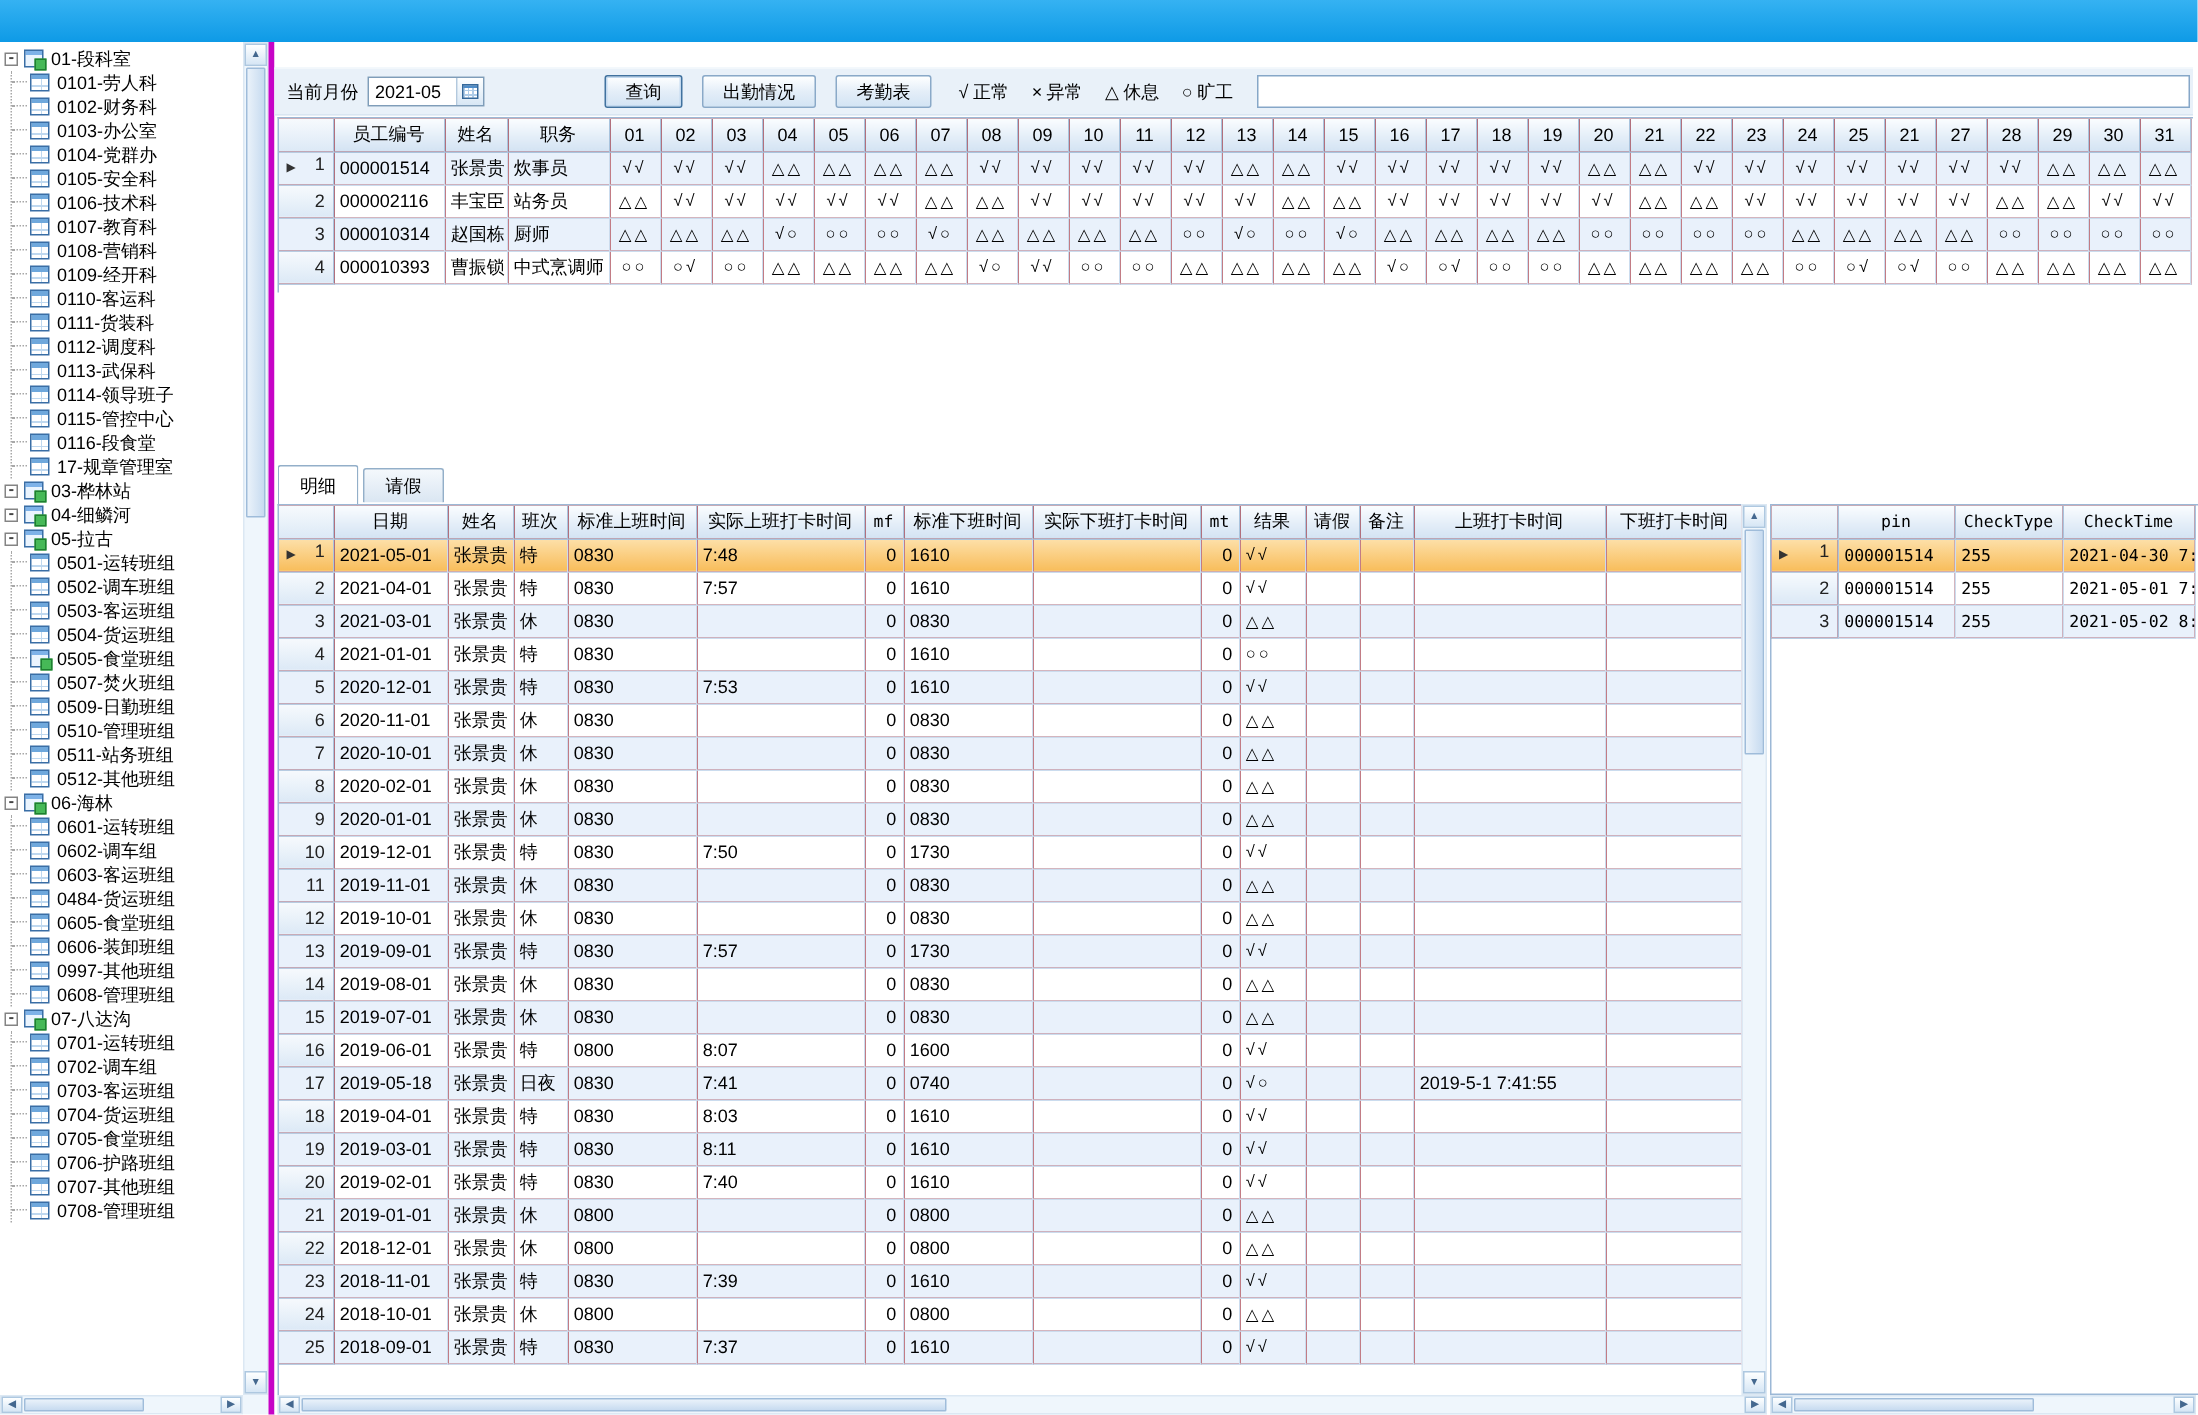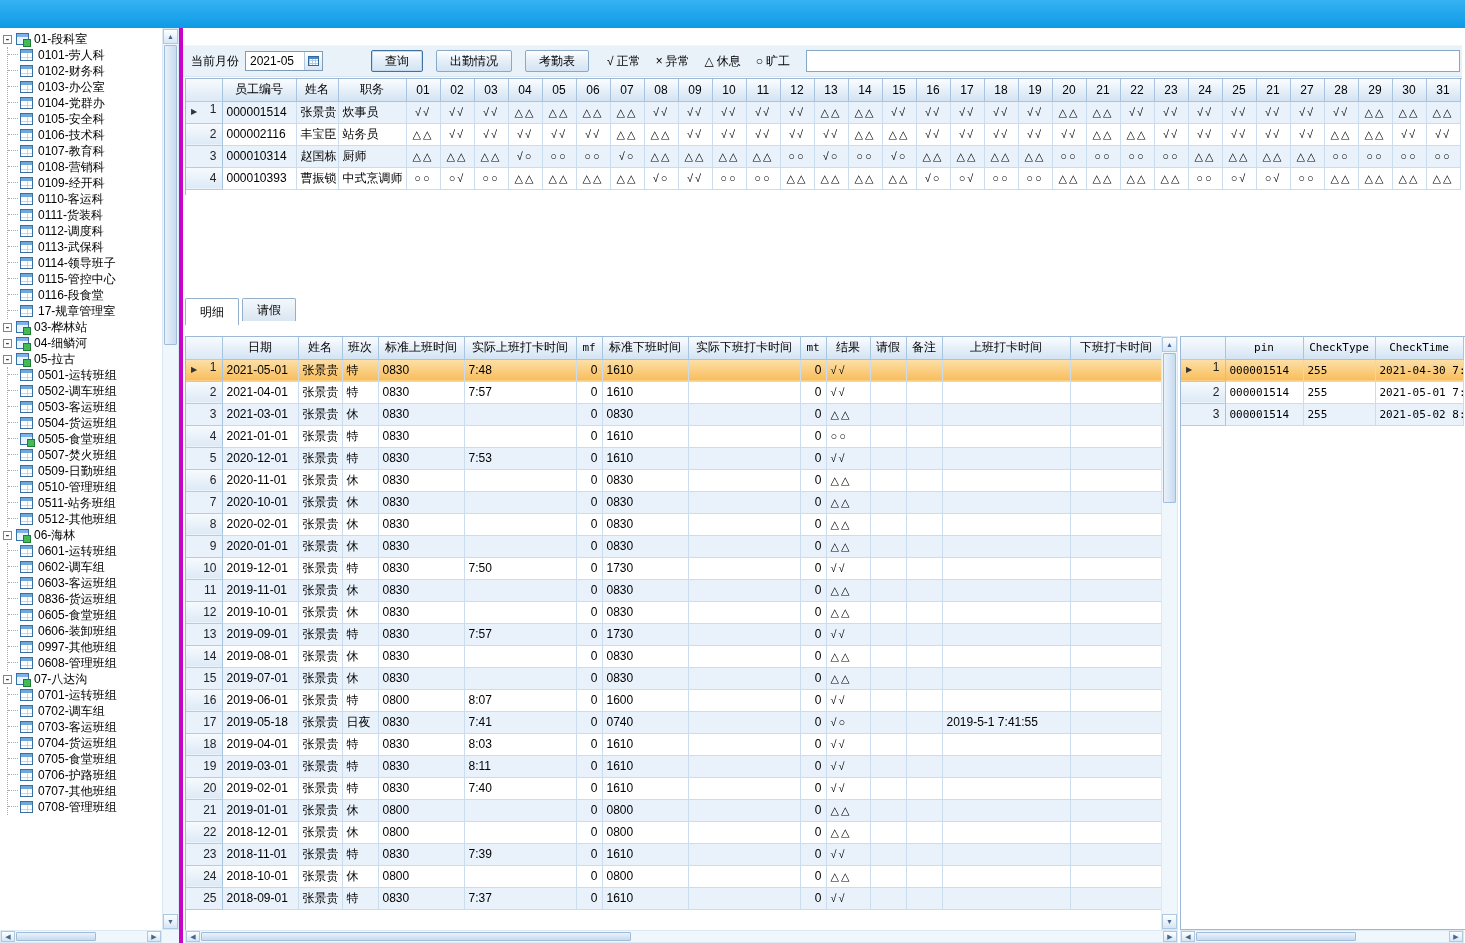--- a/index.html
+++ b/index.html
@@ -10,40 +10,40 @@
 .splitter{position:absolute;left:179px;top:28px;width:4px;bottom:0;background:#C603C6}
 .main{position:absolute;left:183px;top:28px;right:0;bottom:0;background:#fff}
 .toolbar{position:absolute;top:17px;left:0;right:3px;height:32px;background:#E9F1F9;display:flex;align-items:center;border-top:1px solid #F2F7FB;border-bottom:1px solid #D9E6F2}
 .lbl{margin-left:8px}
 .date-editor{margin-left:6px;display:flex;width:78px;height:20px;border:1px solid #7F9DB9;background:#fff;align-items:center}
 .date-editor .val{flex:1;padding:0 4px}
 .date-btn{width:18px;height:18px;border-left:1px solid #B3C9DE;background:linear-gradient(#FEFFFF,#D8E7F5);display:flex;align-items:center;justify-content:center}
 .cal-icon{width:11px;height:10px;border:1px solid #34689A;background:linear-gradient(#4E8CC8 0 2px,rgba(0,0,0,0) 2px),repeating-linear-gradient(to right,#AECCE8 0 1px,rgba(0,0,0,0) 1px 3px),repeating-linear-gradient(to bottom,#AECCE8 0 1px,rgba(0,0,0,0) 1px 3px),#fff}
 .btn{height:22px;padding:0 13px;background:linear-gradient(#FEFFFF,#E4EEF8 50%,#D3E4F4);border:1px solid #8AA9C8;border-radius:2px;font-size:12px;font-family:inherit;cursor:default}
 .btn.primary{border-color:#41729F;box-shadow:inset 0 0 0 1px #C3D9EF}
-.btn.b1{margin-left:48px}.btn.b2{margin-left:13px}.btn.b3{margin-left:13px}
+.btn.b1{margin-left:80px}.btn.b2{margin-left:13px}.btn.b3{margin-left:13px}
 .legend{display:flex;margin-left:18px;gap:15px}
 .leg{display:inline-flex;gap:3px;align-items:center}
 .leg .s{font-style:italic}
 .search{flex:1;margin-left:16px;margin-right:2px;height:22px;border:1px solid #86A7C8;padding:0 4px;font-family:inherit;font-size:12px;background:#fff}
 #att-grid{position:absolute;top:50px;left:2px;width:1277px;height:117px;overflow:hidden;border-top:1px solid #9CB8D6;border-left:1px solid #9CB8D6}
 table.grid{border-collapse:collapse;table-layout:fixed;background:#b91c1c}
 .grid th{background:linear-gradient(#FBFDFF,#E4EEF8 55%,#D3E3F3);border-right:1px solid #A9C4DE;border-bottom:1px solid #A9C4DE;font-weight:normal;height:22px;padding:0 2px;text-align:center;overflow:hidden;white-space:nowrap}
 .grid td{border-right:1px solid #CBDCEE;border-bottom:1px solid #CBDCEE;height:22px;padding:0 4px;overflow:hidden;white-space:nowrap;background:#fff}
 .grid tr.odd td{background:#E9F1FB}
 .grid tr.sel td{background:linear-gradient(#FDE0A9,#F8BD5B)}
 .grid td.ind,.grid th.ind{background:linear-gradient(#F7FAFD,#DCE9F6);border-right:1px solid #A9C4DE;border-bottom:1px solid #B7CCE2;padding:0 5px}
 .grid td.ind{text-align:right;color:#222}
 .ind .arr{float:left;font-size:8px;line-height:20px;color:#333}
 .sym{font-style:italic;text-align:center;letter-spacing:2px;font-size:11px;padding:0 1px}
 .syml{text-align:left;padding-left:4px}
 .num{text-align:right}
 .mono{font-family:"DejaVu Sans Mono","Liberation Mono",monospace;font-size:11px}
 .thl{text-align:left;padding-left:4px}
-.tabstrip{position:absolute;top:270px;left:2px;height:27px;display:flex;align-items:flex-start}
+.tabstrip{position:absolute;top:282px;left:2px;height:27px;display:flex;align-items:center}
 .tab{display:inline-flex;align-items:center;height:23px;padding:0 14px;border:1px solid #93AFC9;border-bottom:none;background:linear-gradient(#F4F8FC,#DAE6F2);margin-right:3px;border-radius:2px 2px 0 0}
 .tab.active{background:#fff;height:27px}
 #detail-grid{position:absolute;top:308px;left:2px;width:976px;bottom:13px;overflow:hidden;border-top:1px solid #9CB8D6;border-left:1px solid #9CB8D6}
 #check-grid{position:absolute;top:308px;left:997px;width:340px;bottom:13px;overflow:hidden;border:1px solid #9CB8D6;background:#fff}
 .tnode{display:flex;align-items:center;height:16px}
 .tnode.parent{margin-left:1px}
 .expandbox{width:9px;height:9px;border:1px solid #848484;background:#fff;font:700 9px/6px "DejaVu Sans Mono",monospace;text-align:center;color:#444;margin-right:3px;flex:none}
 .tkids{margin-left:5px;border-left:1px dotted #A8A8A8}
 .tkids .tnode::before{content:"";width:10px;height:1px;border-top:1px dotted #A8A8A8;margin-right:1px;flex:none}
 .ticon{width:13px;height:12px;flex:none;margin:0 3px 0 1px;position:relative;border:1px solid #3A6EA5}
@@ -218,21 +218,21 @@
         <div class="tnode child">
           <span class="ticon icon-table"></span>
           <span class="tlabel">0602-调车组</span>
         </div>
         <div class="tnode child">
           <span class="ticon icon-table"></span>
           <span class="tlabel">0603-客运班组</span>
         </div>
         <div class="tnode child">
           <span class="ticon icon-table"></span>
-          <span class="tlabel">0836-货运班组</span>
+          <span class="tlabel">0484-货运班组</span>
         </div>
         <div class="tnode child">
           <span class="ticon icon-table"></span>
           <span class="tlabel">0605-食堂班组</span>
         </div>
         <div class="tnode child">
           <span class="ticon icon-table"></span>
           <span class="tlabel">0606-装卸班组</span>
         </div>
         <div class="tnode child">

